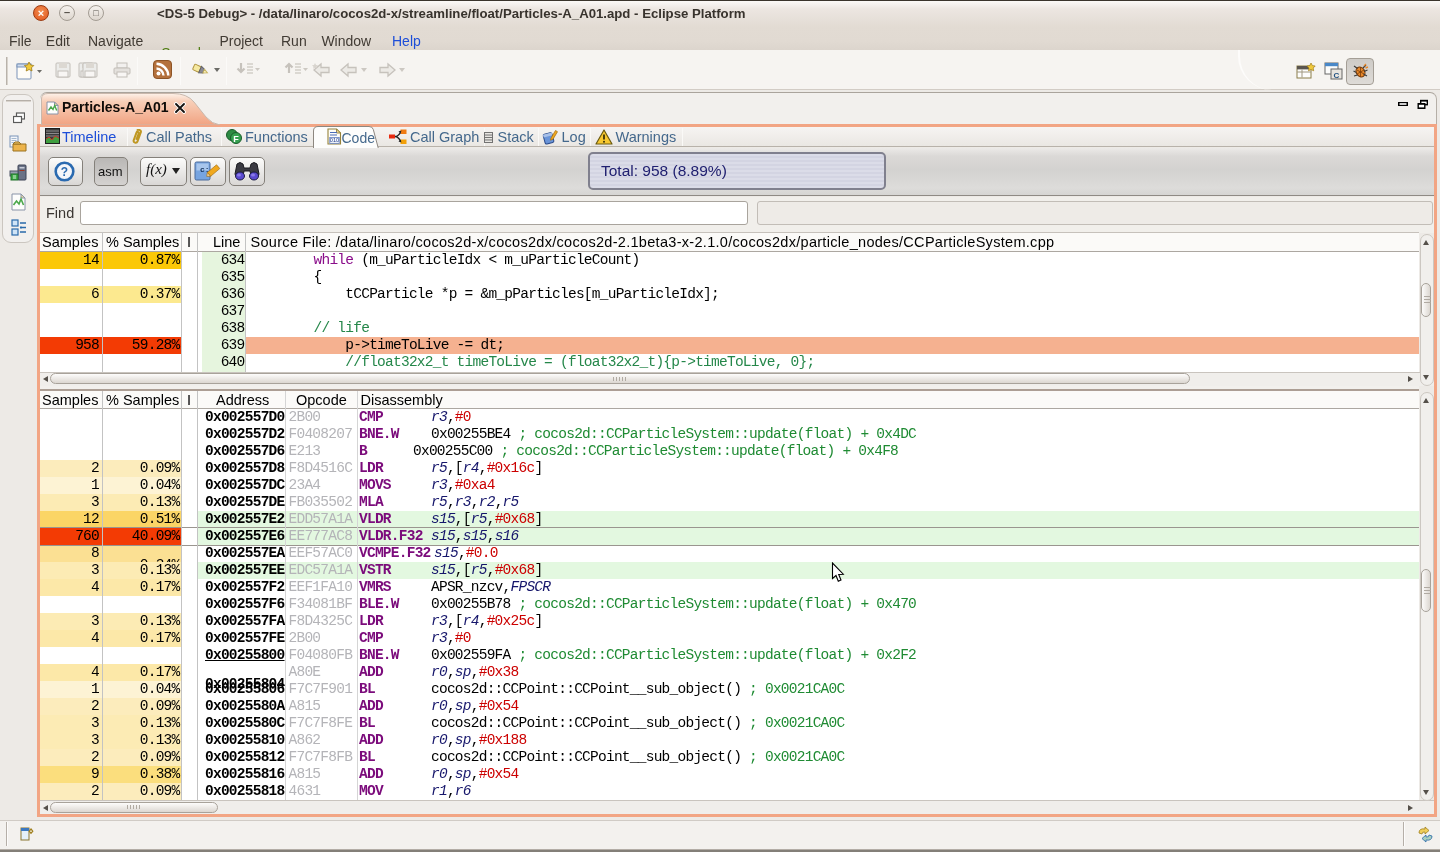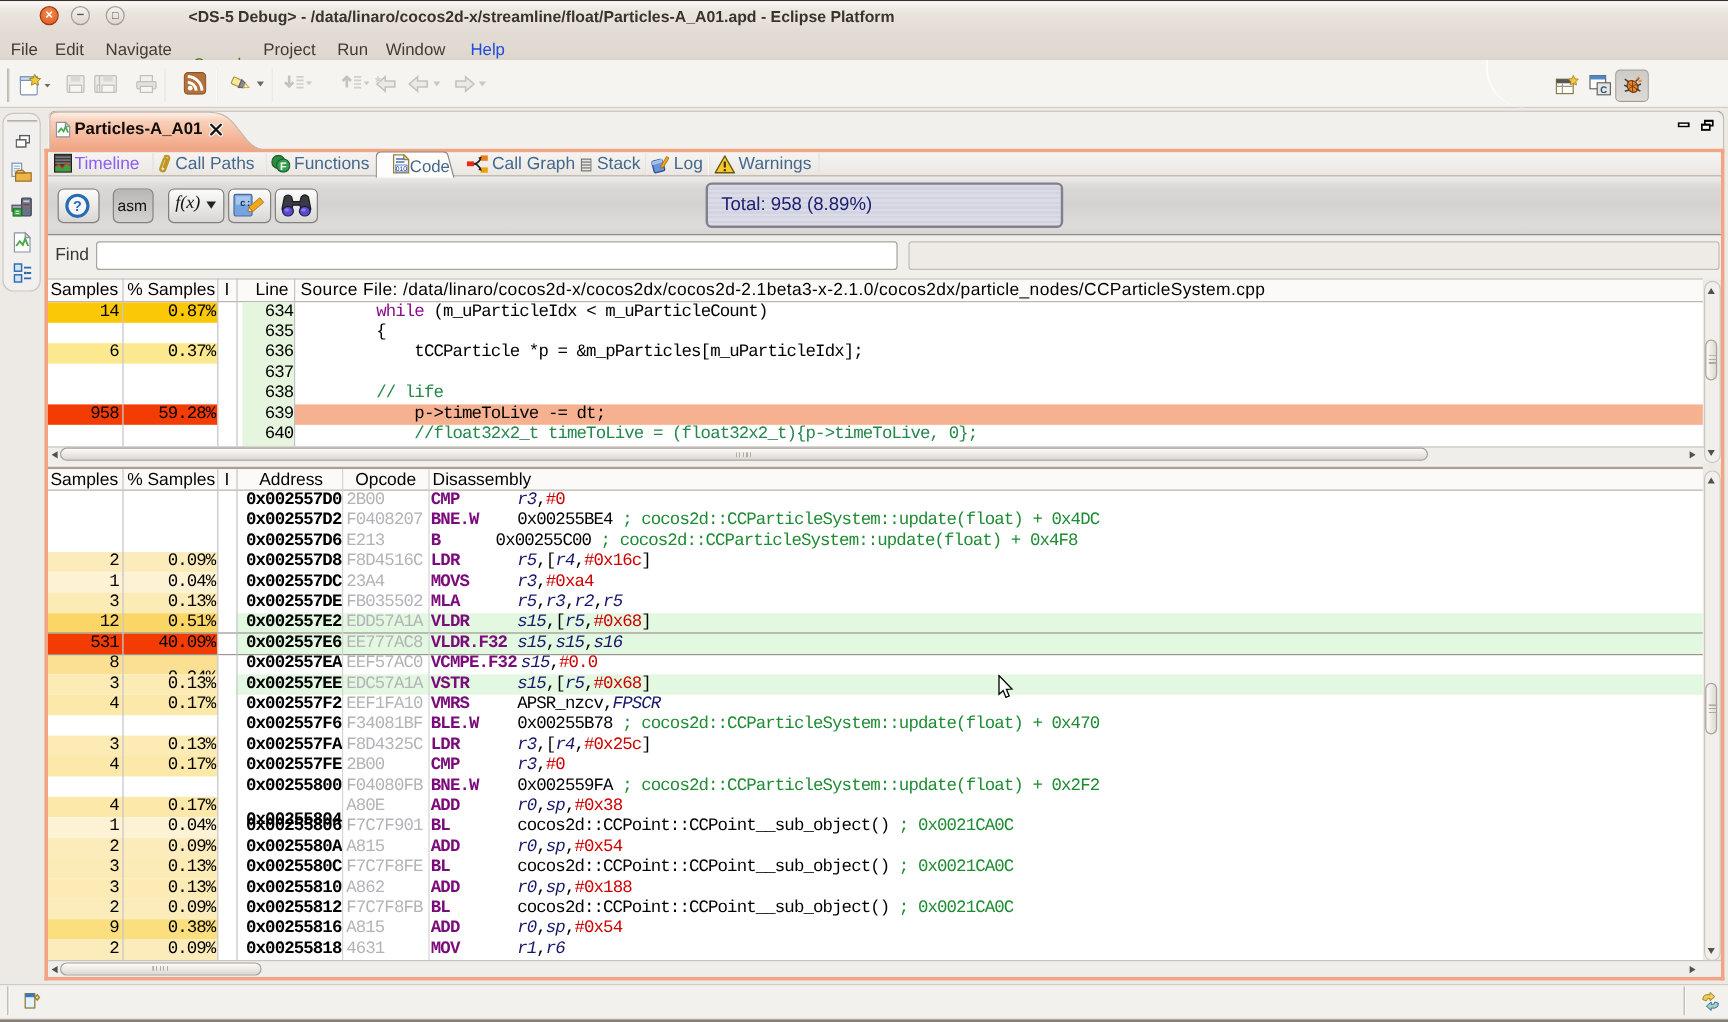--- a/index.html
+++ b/index.html
@@ -198,21 +198,21 @@
 <div class="abs" style="left:126.5px;top:128px;width:1px;height:18px;background:#b9b3ab;border-right:1px solid #faf9f7;"></div>
 <div class="abs" style="left:221.3px;top:128px;width:1px;height:18px;background:#b9b3ab;border-right:1px solid #faf9f7;"></div>
 <div class="abs" style="left:319px;top:128px;width:1px;height:18px;background:#b9b3ab;border-right:1px solid #faf9f7;"></div>
 <div class="abs" style="left:483.5px;top:128px;width:1px;height:18px;background:#b9b3ab;border-right:1px solid #faf9f7;"></div>
 <div class="abs" style="left:538px;top:128px;width:1px;height:18px;background:#b9b3ab;border-right:1px solid #faf9f7;"></div>
 <div class="abs" style="left:589.9px;top:128px;width:1px;height:18px;background:#b9b3ab;border-right:1px solid #faf9f7;"></div>
 <div class="abs" style="left:681.5px;top:128px;width:1px;height:18px;background:#b9b3ab;border-right:1px solid #faf9f7;"></div>
 <svg class="abs" style="left:313px;top:125.5px;" width="66" height="23" viewBox="0 0 66 23">
 <path d="M0.5 23 L0.5 5 Q0.5 0.5 5 0.5 L56 0.5 Q59.5 0.5 60.3 3.5 L65.5 23 Z" fill="#fdfdfc" stroke="#8d8780" stroke-width="1"></path>
   </svg>
-<div class="abs" style="left:62px;top:129px;font-size:14.5px;color:#8b5cf6;">Timeline</div>
+<div class="abs" style="left:62px;top:129px;font-size:14.5px;color:#1d4ed8;">Timeline</div>
 <div class="abs" style="left:146px;top:129px;font-size:14.5px;color:#44688c;">Call Paths</div>
 <div class="abs" style="left:245px;top:129px;font-size:14.5px;color:#44688c;">Functions</div>
 <div class="abs" style="left:410px;top:129px;font-size:14.5px;color:#44688c;">Call Graph</div>
 <div class="abs" style="left:497.5px;top:129px;font-size:14.5px;color:#44688c;">Stack</div>
 <div class="abs" style="left:561.5px;top:129px;font-size:14.5px;color:#44688c;">Log</div>
 <div class="abs" style="left:615.5px;top:129px;font-size:14.5px;color:#44688c;">Warnings</div>
 <div class="abs" style="left:341.5px;top:129.5px;font-size:14px;color:#44688c;">Code</div>
 <svg class="abs" style="left:44.5px;top:128px;" width="15" height="16" viewBox="0 0 15 16">
 <rect x="0.5" y="0.5" width="14" height="15" fill="#3c3c3c" stroke="#1e1e1e"></rect>
 <path d="M1 3 h13 M1 5.5 h13 M1 8 h13" stroke="#8a8a8a" stroke-width="1"></path>
@@ -389,21 +389,21 @@
 <div class="abs" style="left:101.5px;top:510.5px;width:79.5px;height:17.0px;background:#fbd566;"></div>
 <div class="rnum " style="left:9.0px;top:510.5px;width:90px;">12</div>
 <div class="rnum " style="left:89.5px;top:510.5px;width:90px;">0.51%</div>
 <div class="abs mono" style="left:205.0px;top:510.5px;"><span class="addr">0x002557E2</span></div>
 <div class="abs mono" style="left:288.5px;top:510.5px;"><span class="opc">EDD57A1A</span></div>
 <div class="abs mono" style="left:359.0px;top:510.5px;"><span class="mnem">VLDR</span></div>
 <div class="abs mono" style="left:431.0px;top:510.5px;"><span class="reg">s15</span><span class="pl">,[</span><span class="reg">r5</span><span class="pl">,</span><span class="imm">#0x68</span><span class="pl">]</span></div>
 <div class="abs" style="left:196.5px;top:527.5px;width:1222.5px;height:17.0px;background:#e3f8e0;"></div>
 <div class="abs" style="left:39.5px;top:527.5px;width:62.0px;height:17.0px;background:#f33b04;"></div>
 <div class="abs" style="left:101.5px;top:527.5px;width:79.5px;height:17.0px;background:#f33b04;"></div>
-<div class="rnum " style="left:9.0px;top:527.5px;width:90px;">531</div>
+<div class="rnum " style="left:9.0px;top:527.5px;width:90px;">760</div>
 <div class="rnum " style="left:89.5px;top:527.5px;width:90px;">40.09%</div>
 <div class="abs mono" style="left:205.0px;top:527.5px;"><span class="addr">0x002557E6</span></div>
 <div class="abs mono" style="left:288.5px;top:527.5px;"><span class="opc">EE777AC8</span></div>
 <div class="abs mono" style="left:359.0px;top:527.5px;"><span class="mnem">VLDR.F32</span></div>
 <div class="abs mono" style="left:431.0px;top:527.5px;"><span class="reg">s15</span><span class="pl">,</span><span class="reg">s15</span><span class="pl">,</span><span class="reg">s16</span></div>
 <div class="abs" style="left:39.5px;top:544.5px;width:62.0px;height:17.0px;background:#fbe093;"></div>
 <div class="abs" style="left:101.5px;top:544.5px;width:79.5px;height:17.0px;background:#fbe093;"></div>
 <div class="rnum " style="left:9.0px;top:544.5px;width:90px;">8</div>
 <div class="rnum " style="left:89.5px;top:544.5px;width:90px;margin-top:12px;">0.34%</div>
 <div class="abs mono" style="left:205.0px;top:544.5px;"><span class="addr">0x002557EA</span></div>
@@ -440,21 +440,21 @@
 <div class="abs mono" style="left:359.0px;top:612.5px;"><span class="mnem">LDR</span></div>
 <div class="abs mono" style="left:431.0px;top:612.5px;"><span class="reg">r3</span><span class="pl">,[</span><span class="reg">r4</span><span class="pl">,</span><span class="imm">#0x25c</span><span class="pl">]</span></div>
 <div class="abs" style="left:39.5px;top:629.5px;width:62.0px;height:17.0px;background:#fce8a8;"></div>
 <div class="abs" style="left:101.5px;top:629.5px;width:79.5px;height:17.0px;background:#fce8a8;"></div>
 <div class="rnum " style="left:9.0px;top:629.5px;width:90px;">4</div>
 <div class="rnum " style="left:89.5px;top:629.5px;width:90px;">0.17%</div>
 <div class="abs mono" style="left:205.0px;top:629.5px;"><span class="addr">0x002557FE</span></div>
 <div class="abs mono" style="left:288.5px;top:629.5px;"><span class="opc">2B00</span></div>
 <div class="abs mono" style="left:359.0px;top:629.5px;"><span class="mnem">CMP</span></div>
 <div class="abs mono" style="left:431.0px;top:629.5px;"><span class="reg">r3</span><span class="pl">,</span><span class="imm">#0</span></div>
-<div class="abs mono" style="left:205.0px;top:646.5px;"><span class="addr">0x00255800</span></div>
+<div class="abs mono" style="left:205.0px;top:646.5px;text-decoration:underline;"><span class="addr">0x00255800</span></div>
 <div class="abs mono" style="left:288.5px;top:646.5px;"><span class="opc">F04080FB</span></div>
 <div class="abs mono" style="left:359.0px;top:646.5px;"><span class="mnem">BNE.W</span></div>
 <div class="abs mono" style="left:431.0px;top:646.5px;"><span class="pl">0x002559FA</span><span class="sym"> ; cocos2d::CCParticleSystem::update(float) + 0x2F2</span></div>
 <div class="abs" style="left:39.5px;top:663.5px;width:62.0px;height:17.0px;background:#fce8a8;"></div>
 <div class="abs" style="left:101.5px;top:663.5px;width:79.5px;height:17.0px;background:#fce8a8;"></div>
 <div class="rnum " style="left:9.0px;top:663.5px;width:90px;">4</div>
 <div class="rnum " style="left:89.5px;top:663.5px;width:90px;">0.17%</div>
 <div class="abs mono" style="left:205.0px;top:663.5px;margin-top:12px;"><span class="addr">0x00255804</span></div>
 <div class="abs mono" style="left:288.5px;top:663.5px;"><span class="opc">A80E</span></div>
 <div class="abs mono" style="left:359.0px;top:663.5px;"><span class="mnem">ADD</span></div>

